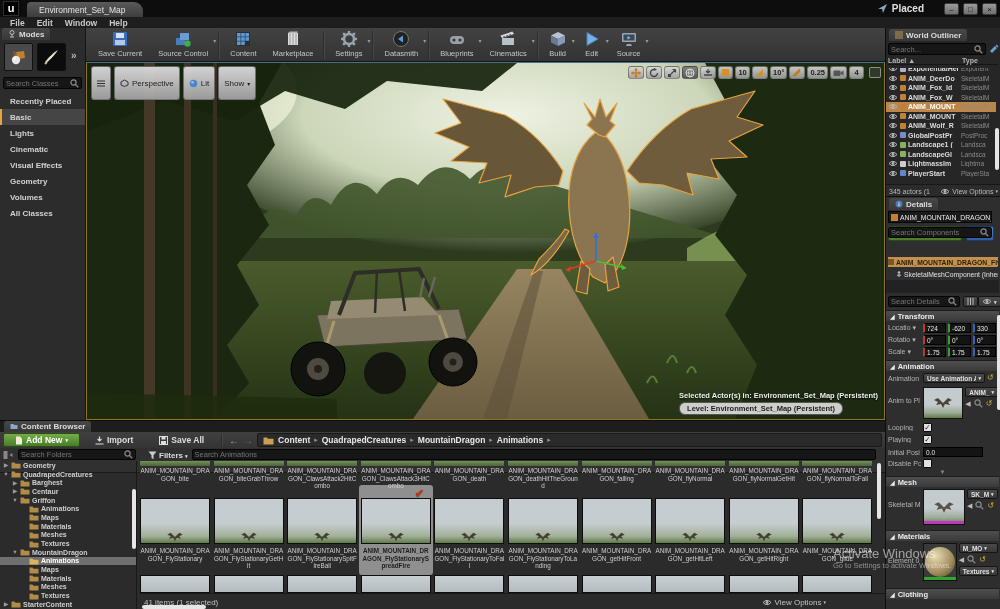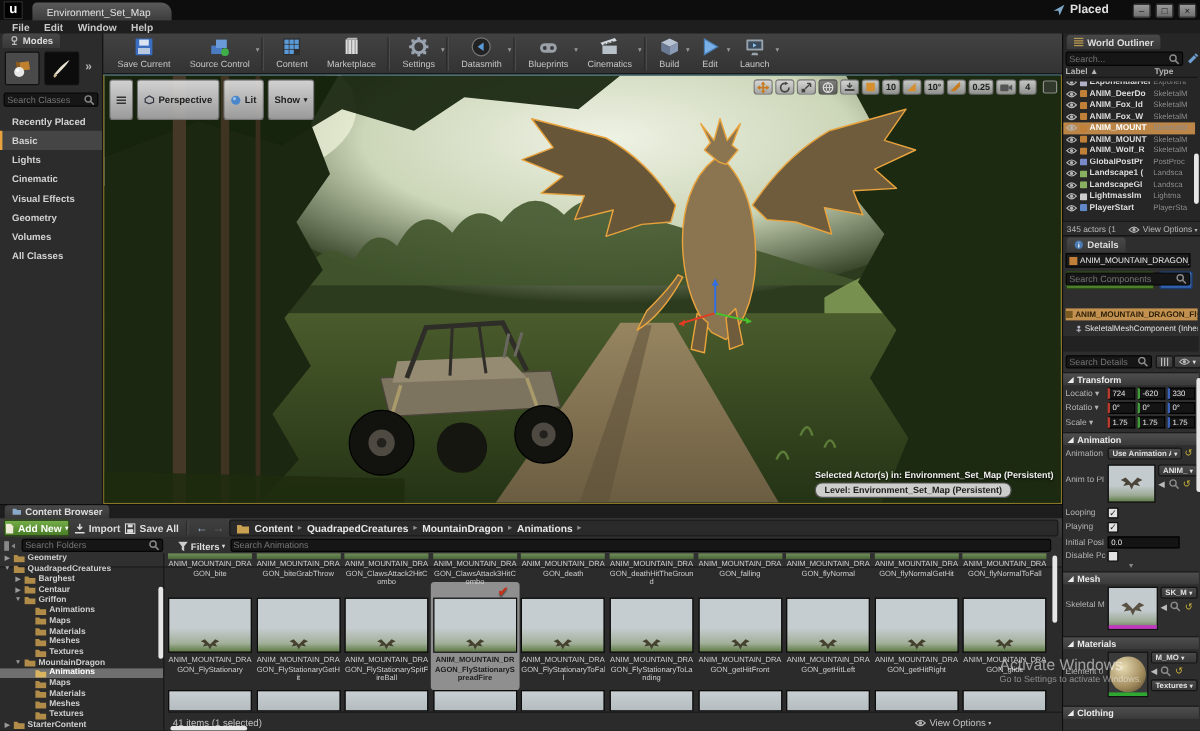--- a/index.html
+++ b/index.html
@@ -26,21 +26,21 @@
   .paneltab{position:absolute;display:flex;align-items:center;gap:3px;background:linear-gradient(#484848,#383838);border-radius:3px 3px 0 0;padding:0 6px;font-size:8px;font-weight:bold;color:#dcdcdc;height:12px}
   .modebtn{position:absolute;width:29px;height:28px;border:1px solid #101010;border-radius:2px;display:flex;align-items:center;justify-content:center}
   .chev{position:absolute;left:71px;top:22px;color:#b5b5b5;font-size:10px;font-weight:bold}
   .inpwrap{position:absolute;display:flex;align-items:center;background:#161616;border:1px solid #050505;border-radius:2px;height:12px;padding:0 2px}
   .inpwrap input{flex:1;min-width:0;background:transparent;border:none;outline:none;color:#8e8e8e;font-size:7.5px;font-family:"Liberation Sans",sans-serif}
   .cat{display:flex;align-items:center;height:16px;padding-left:8px;font-size:8px;font-weight:bold;color:#d2d2d2;border-left:2px solid transparent}
   .cat.sel{background:#454545;border-left:2px solid #e8a33d}
   
   .viewport{position:absolute;left:86px;top:62px;width:799px;height:358px;border:1px solid #8a7426;border-top-color:#47708c;overflow:hidden;background:#223016}
   .vpbar{position:absolute;left:4px;top:3px;display:flex;gap:3px}
-  .vpbtn{display:flex;align-items:center;gap:3px;background:linear-gradient(rgba(225,225,225,.92),rgba(165,165,165,.92));border:1px solid rgba(60,60,60,.6);border-radius:3px;padding:16px 5px;height:13px;font-size:8px;font-weight:bold;color:#222}
+  .vpbtn{display:flex;align-items:center;gap:3px;background:linear-gradient(rgba(225,225,225,.92),rgba(165,165,165,.92));border:1px solid rgba(60,60,60,.6);border-radius:3px;padding:16px 5px;height:13px;font-size:8px;font-weight:normal;color:#222}
   .vpcluster{position:absolute;right:20px;top:3px;display:flex;gap:2px;align-items:center}
   .vpico{display:flex;align-items:center;justify-content:center;gap:2px;background:linear-gradient(rgba(215,215,215,.9),rgba(160,160,160,.9));border:1px solid rgba(60,60,60,.5);border-radius:3px;height:13px;min-width:15px;padding:0 2px;font-size:7.5px;font-weight:bold;color:#222}
   .vpmax{position:absolute;right:3px;top:4px;width:12px;height:11px;border:1px solid rgba(200,200,200,.6);border-radius:2px;background:rgba(70,70,70,.5)}
   .vpstatus{position:absolute;right:6px;bottom:4px;text-align:left}
   .vpsel{color:#f0f0f0;font-size:7.5px;font-weight:bold;text-shadow:0 1px 2px #000}
   .vplevel{display:inline-flex;margin-top:2px;background:rgba(215,215,215,.95);border:1px solid #555;border-radius:6px;color:#1d1d1d;font-size:7.5px;font-weight:bold;padding:1px 7px}
   
   .rightpanel{position:absolute;left:885px;top:28px;width:115px;height:581px;background:#262626;border-left:1px solid #0c0c0c}
   .outrow{display:flex;align-items:center;height:9.5px;padding:0 2px;gap:2px}
   .outrow .lab{flex:1;color:#dcdcdc;font-size:7px;font-weight:bold;white-space:nowrap;overflow:hidden}
@@ -62,21 +62,21 @@
   .vfield{width:23px;height:10px;background:#141414;border:1px solid #000;color:#e6e6e6;font-size:6.5px;display:flex;align-items:center;padding-left:2px}
   .reset{color:#c8b138;font-size:8px;line-height:8px}
   .minidd{background:linear-gradient(#4a4a4a,#383838);border:1px solid #151515;border-radius:2px;color:#e2e2e2;font-size:6.5px;font-weight:bold;height:10px;display:flex;align-items:center;padding:0 3px;gap:2px}
   .cb{width:9px;height:9px;background:#e2e2e2;border:1px solid #0a0a0a;color:#1a1a1a;font-size:7.5px;line-height:8px;text-align:center;border-radius:1px}
   .thumb{background:linear-gradient(#c4cbce 55%,#9dab97 82%,#5f7c46);border:1px solid #111;position:relative;display:flex;align-items:center;justify-content:center}
   .thumbbar{position:absolute;left:0;bottom:0;width:100%;height:3px}
   
   .cbrowser{position:absolute;left:0;top:420px;width:885px;height:189px;background:#2b2b2b;border-top:1px solid #0e0e0e}
   .cbtabrow{position:absolute;left:0;top:0;width:885px;height:11px;background:#1d1d1d}
   .cbtool{position:absolute;left:0;top:11px;width:885px;height:16px;background:linear-gradient(#404040,#343434);display:flex;align-items:center;gap:4px;padding:0 3px}
-  .cbtn{display:flex;align-items:center;gap:3px;font-weight:bold;color:#dedede;font-size:8.5px;height:14px;padding:0 0}
+  .cbtn{display:flex;align-items:center;gap:3px;font-weight:bold;color:#dedede;font-size:8.5px;height:14px;padding:0 11px}
   .addnew{background:linear-gradient(#74ad48,#497c27);border:1px solid #2c4a16;border-radius:2px;color:#fff}
   .crumbbar{flex:1;height:14px;background:#2a2a2a;border:1px solid #191919;border-radius:2px;display:flex;align-items:center;gap:4px;padding:0 5px;overflow:hidden}
   .crumb{color:#e8e8e8;font-weight:bold;font-size:8.5px;white-space:nowrap}
   .csep{color:#8f8f8f;font-size:7px}
   .cbfilter{position:absolute;left:0;top:27px;width:885px;height:13px;background:#303030;display:flex;align-items:flex-end;gap:4px;padding:12px 3px;border-bottom:1px solid #1a1a1a}
   .tree{position:absolute;left:0;top:40px;width:137px;height:149px;overflow:hidden;border-right:1px solid #191919}
   .trow{display:flex;align-items:center;height:8.7px;gap:2px;font-size:7px;font-weight:bold;color:#cfcfcf;white-space:nowrap}
   .trow.sel{background:#6f6f6f;color:#fff}
   .tarr{width:6px;color:#9a9a9a;font-size:5.5px;text-align:center;flex:none}
   .grid{position:absolute;left:140px;top:40px;width:736px;height:132px;overflow:hidden}
@@ -251,21 +251,21 @@
         <div class="tbtn">
           <span class="icn">
             <svg width="18" height="18" viewBox="0 0 18 18">
               <rect x="2" y="3" width="14" height="9" rx="1" fill="#9aa4ae"></rect>
               <rect x="3.5" y="4.5" width="11" height="6" fill="#3a4a5a"></rect>
               <path d="M7,14 h4 l1,2 h-6 z" fill="#9aa4ae"></path>
               <path d="M7.5,6 l3,1.8 -3,1.8 z" fill="#8ac0e8"></path>
             </svg>
           </span>
           <span class="tdd">▾</span>
-          <span class="tlab">Launch</span>
+          <span class="tlab">Source</span>
         </div>
       </span>
     </div>
 
   <div class="modes">
     <div class="paneltab" style="left:2px;top:0">
       <span class="icn">
           <svg width="8" height="8" viewBox="0 0 8 8">
             <circle cx="4" cy="2.5" r="2" fill="none" stroke="#bbb"></circle>
             <path d="M4,4 L4,7 M2,7 h4" stroke="#bbb"></path>

